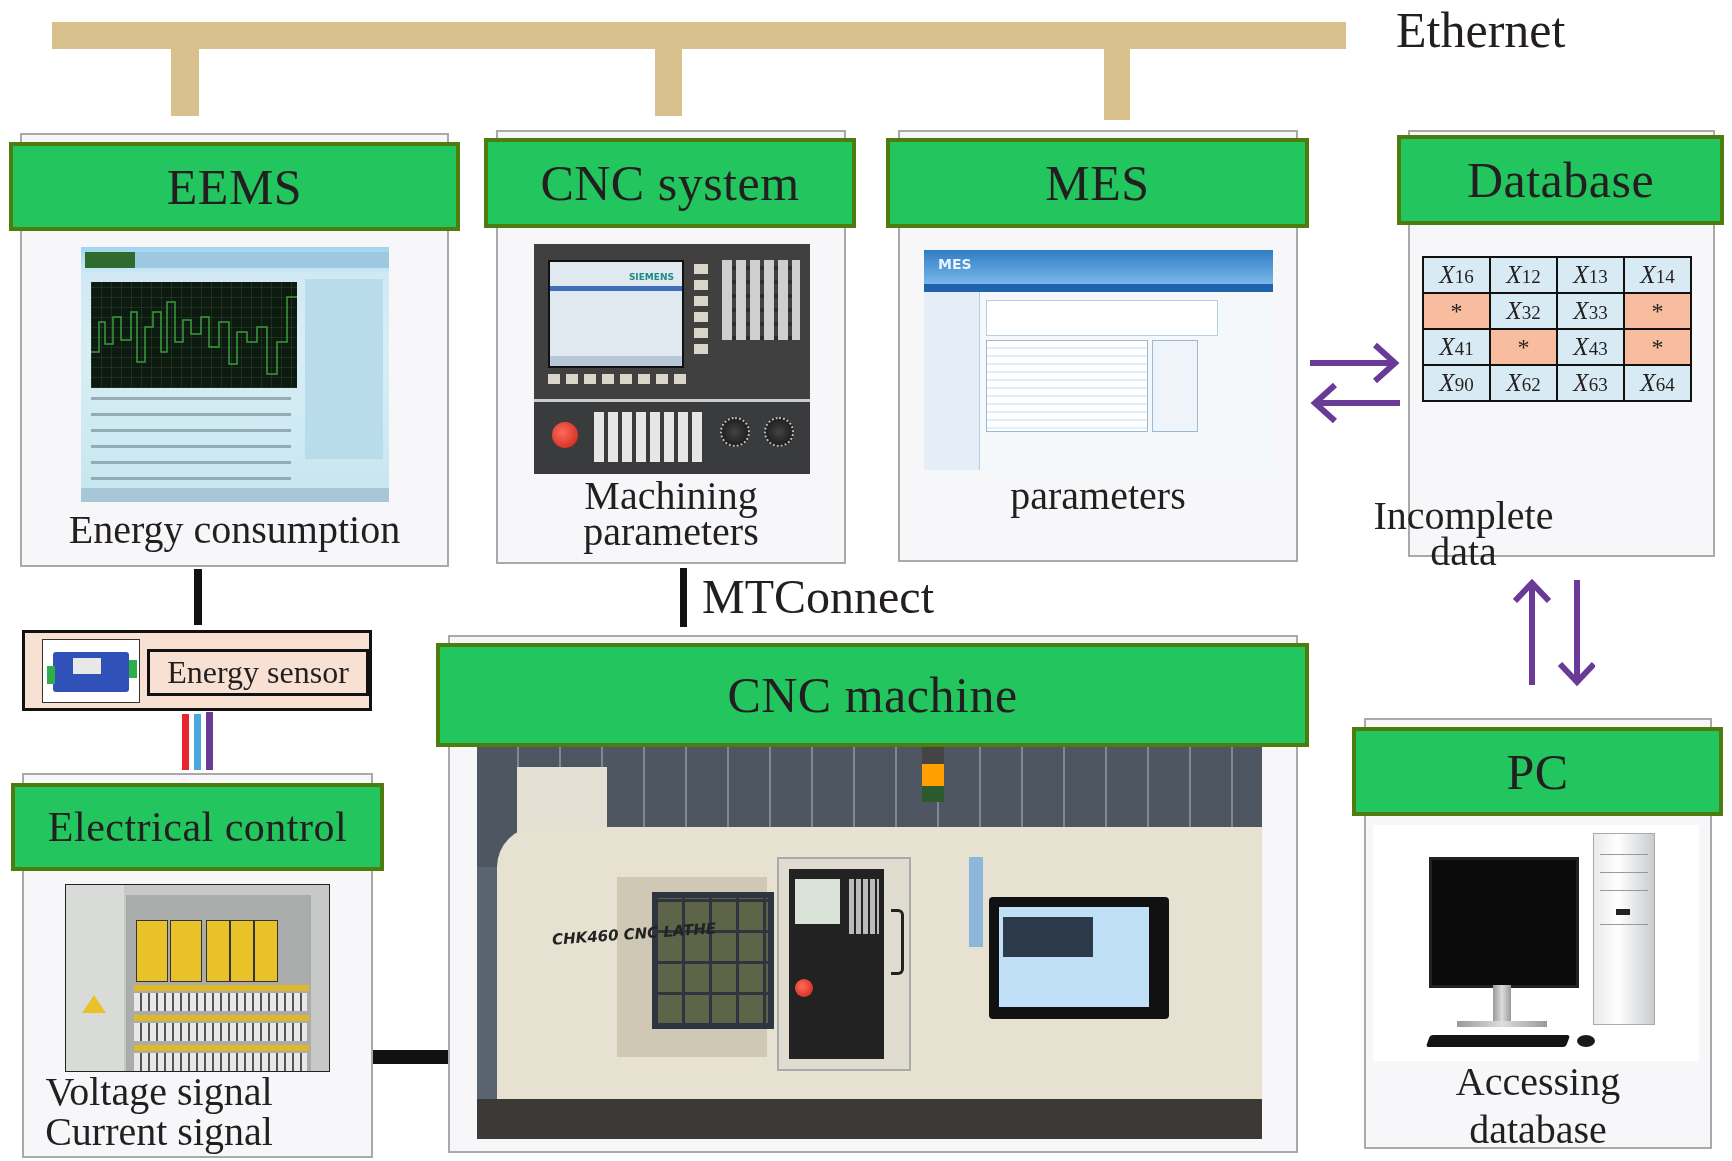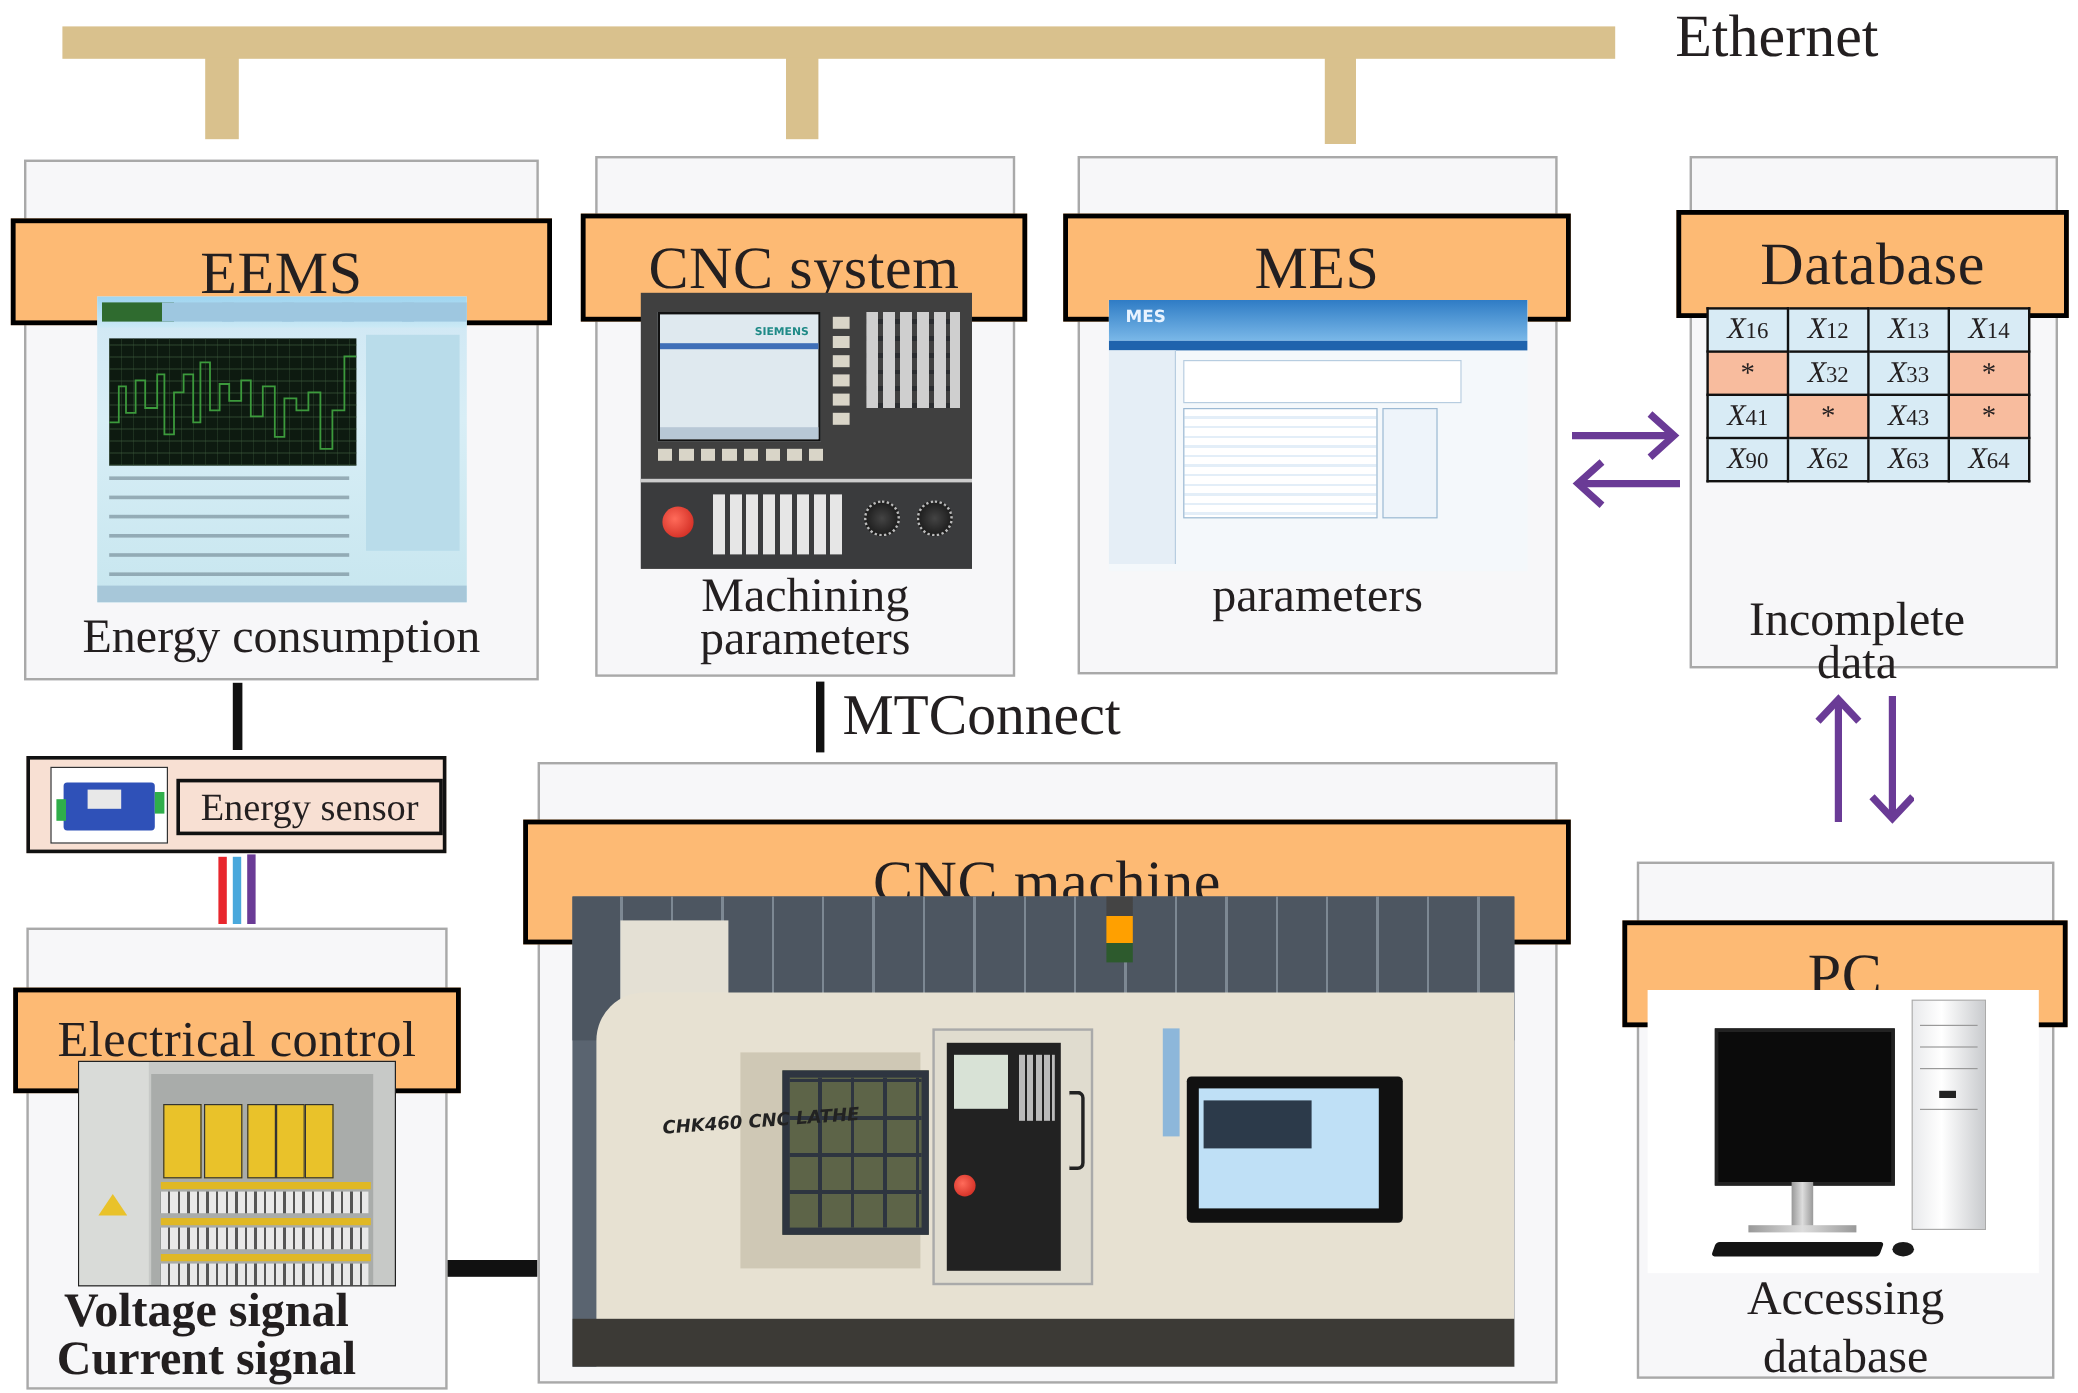--- a/index.html
+++ b/index.html
@@ -1,20 +1,20 @@
 <!DOCTYPE html>
 <html><head>
 <meta charset="utf-8">
 <style>
   html,body{margin:0;padding:0;background:#ffffff;}
   body{width:1732px;height:1161px;position:relative;overflow:hidden;font-family:"Liberation Serif","DejaVu Serif",serif;color:#231f20;}
   .abs{position:absolute;}
   .bar{background:#d9c18d;position:absolute;}
   .panel{position:absolute;background:#f7f7f9;border:2px solid #a9a9a9;box-sizing:border-box;}
-  .header{position:absolute;background:#fdba74;border:4px solid #000000;box-sizing:border-box;display:flex;align-items:center;justify-content:center;font-size:50px;letter-spacing:0.5px;margin-top:40px;}
+  .header{position:absolute;background:#22c55e;border:4px solid #4d7c0f;box-sizing:border-box;display:flex;align-items:center;justify-content:center;font-size:50px;letter-spacing:0.5px;}
   .caption{position:absolute;text-align:center;font-size:40px;line-height:36px;}
   .vline{position:absolute;background:#111;}
   .shot{position:absolute;overflow:hidden;box-sizing:border-box;}
   
   .eems{background:linear-gradient(180deg,#cfe7f4 0%,#d8eef6 40%,#c7e6ef 100%);}
   .eems .tabs{position:absolute;left:0;top:0;right:0;height:26px;background:linear-gradient(180deg,#9fd5f0,#cbe9f5);}
   .eems .tab{position:absolute;top:5px;height:16px;width:60px;}
   .eems .scope{position:absolute;left:10px;top:35px;width:206px;height:106px;background:#0d1a10;background-image:repeating-linear-gradient(0deg,rgba(60,90,60,.35) 0 1px,transparent 1px 10px),repeating-linear-gradient(90deg,rgba(60,90,60,.35) 0 1px,transparent 1px 10px);}
   .eems .side{position:absolute;left:224px;top:32px;width:78px;height:180px;background:#b9dcea;}
   .eems .row{position:absolute;height:3px;background:#5a6e7a;opacity:.5;}
@@ -180,21 +180,21 @@
         <td class="missing">*</td>
       </tr>
       <tr>
         <td><i>X</i><sub>90</sub></td>
         <td><i>X</i><sub>62</sub></td>
         <td><i>X</i><sub>63</sub></td>
         <td><i>X</i><sub>64</sub></td>
       </tr>
     </tbody>
 </table>
-<div class="caption" style="left:1424px;top:498px;width:247px;">Incomplete data</div>
+<div class="caption" style="left:1340px;top:498px;width:247px;">Incomplete data</div>
 
 <svg class="arrow" style="left:1305px;top:335px;" width="100" height="90" viewBox="0 0 100 90">
   <g stroke="#6a3b96" stroke-width="6" fill="none">
     <line x1="5" y1="28" x2="90" y2="28"></line>
       <polyline points="70,10 90,28 70,46"></polyline>
   </g>
   <g stroke="#6a3b96" stroke-width="6" fill="none">
     <line x1="95" y1="68" x2="10" y2="68"></line>
       <polyline points="30,50 10,68 30,86"></polyline>
   </g>
@@ -239,21 +239,21 @@
     <div class="drive" style="left:104px;width:22px;"></div>
     <div class="drive" style="left:128px;width:22px;"></div>
   </div>
   <div class="rail" style="top:100px;"></div>
   <div class="term" style="top:108px;"></div>
   <div class="rail" style="top:130px;"></div>
   <div class="term" style="top:138px;"></div>
   <div class="rail" style="top:160px;"></div>
   <div class="term" style="top:168px;"></div>
 </div>
-<div class="caption" style="left:23px;top:1072px;width:298px;line-height:40px;font-weight:bold;">
+<div class="caption" style="left:10px;top:1072px;width:298px;line-height:40px;">
   <div>Voltage signal</div>
   <div>Current signal</div>
 </div>
 
 <div class="vline" style="left:373px;top:1050px;width:75px;height:14px;"></div>
 
 <div class="vline" style="left:680px;top:568px;width:7px;height:59px;"></div>
 <div class="abs" style="left:702px;top:570px;font-size:48px;line-height:54px;">MTConnect</div>
 
 <div class="panel" style="left:448px;top:635px;width:850px;height:518px;"></div>

